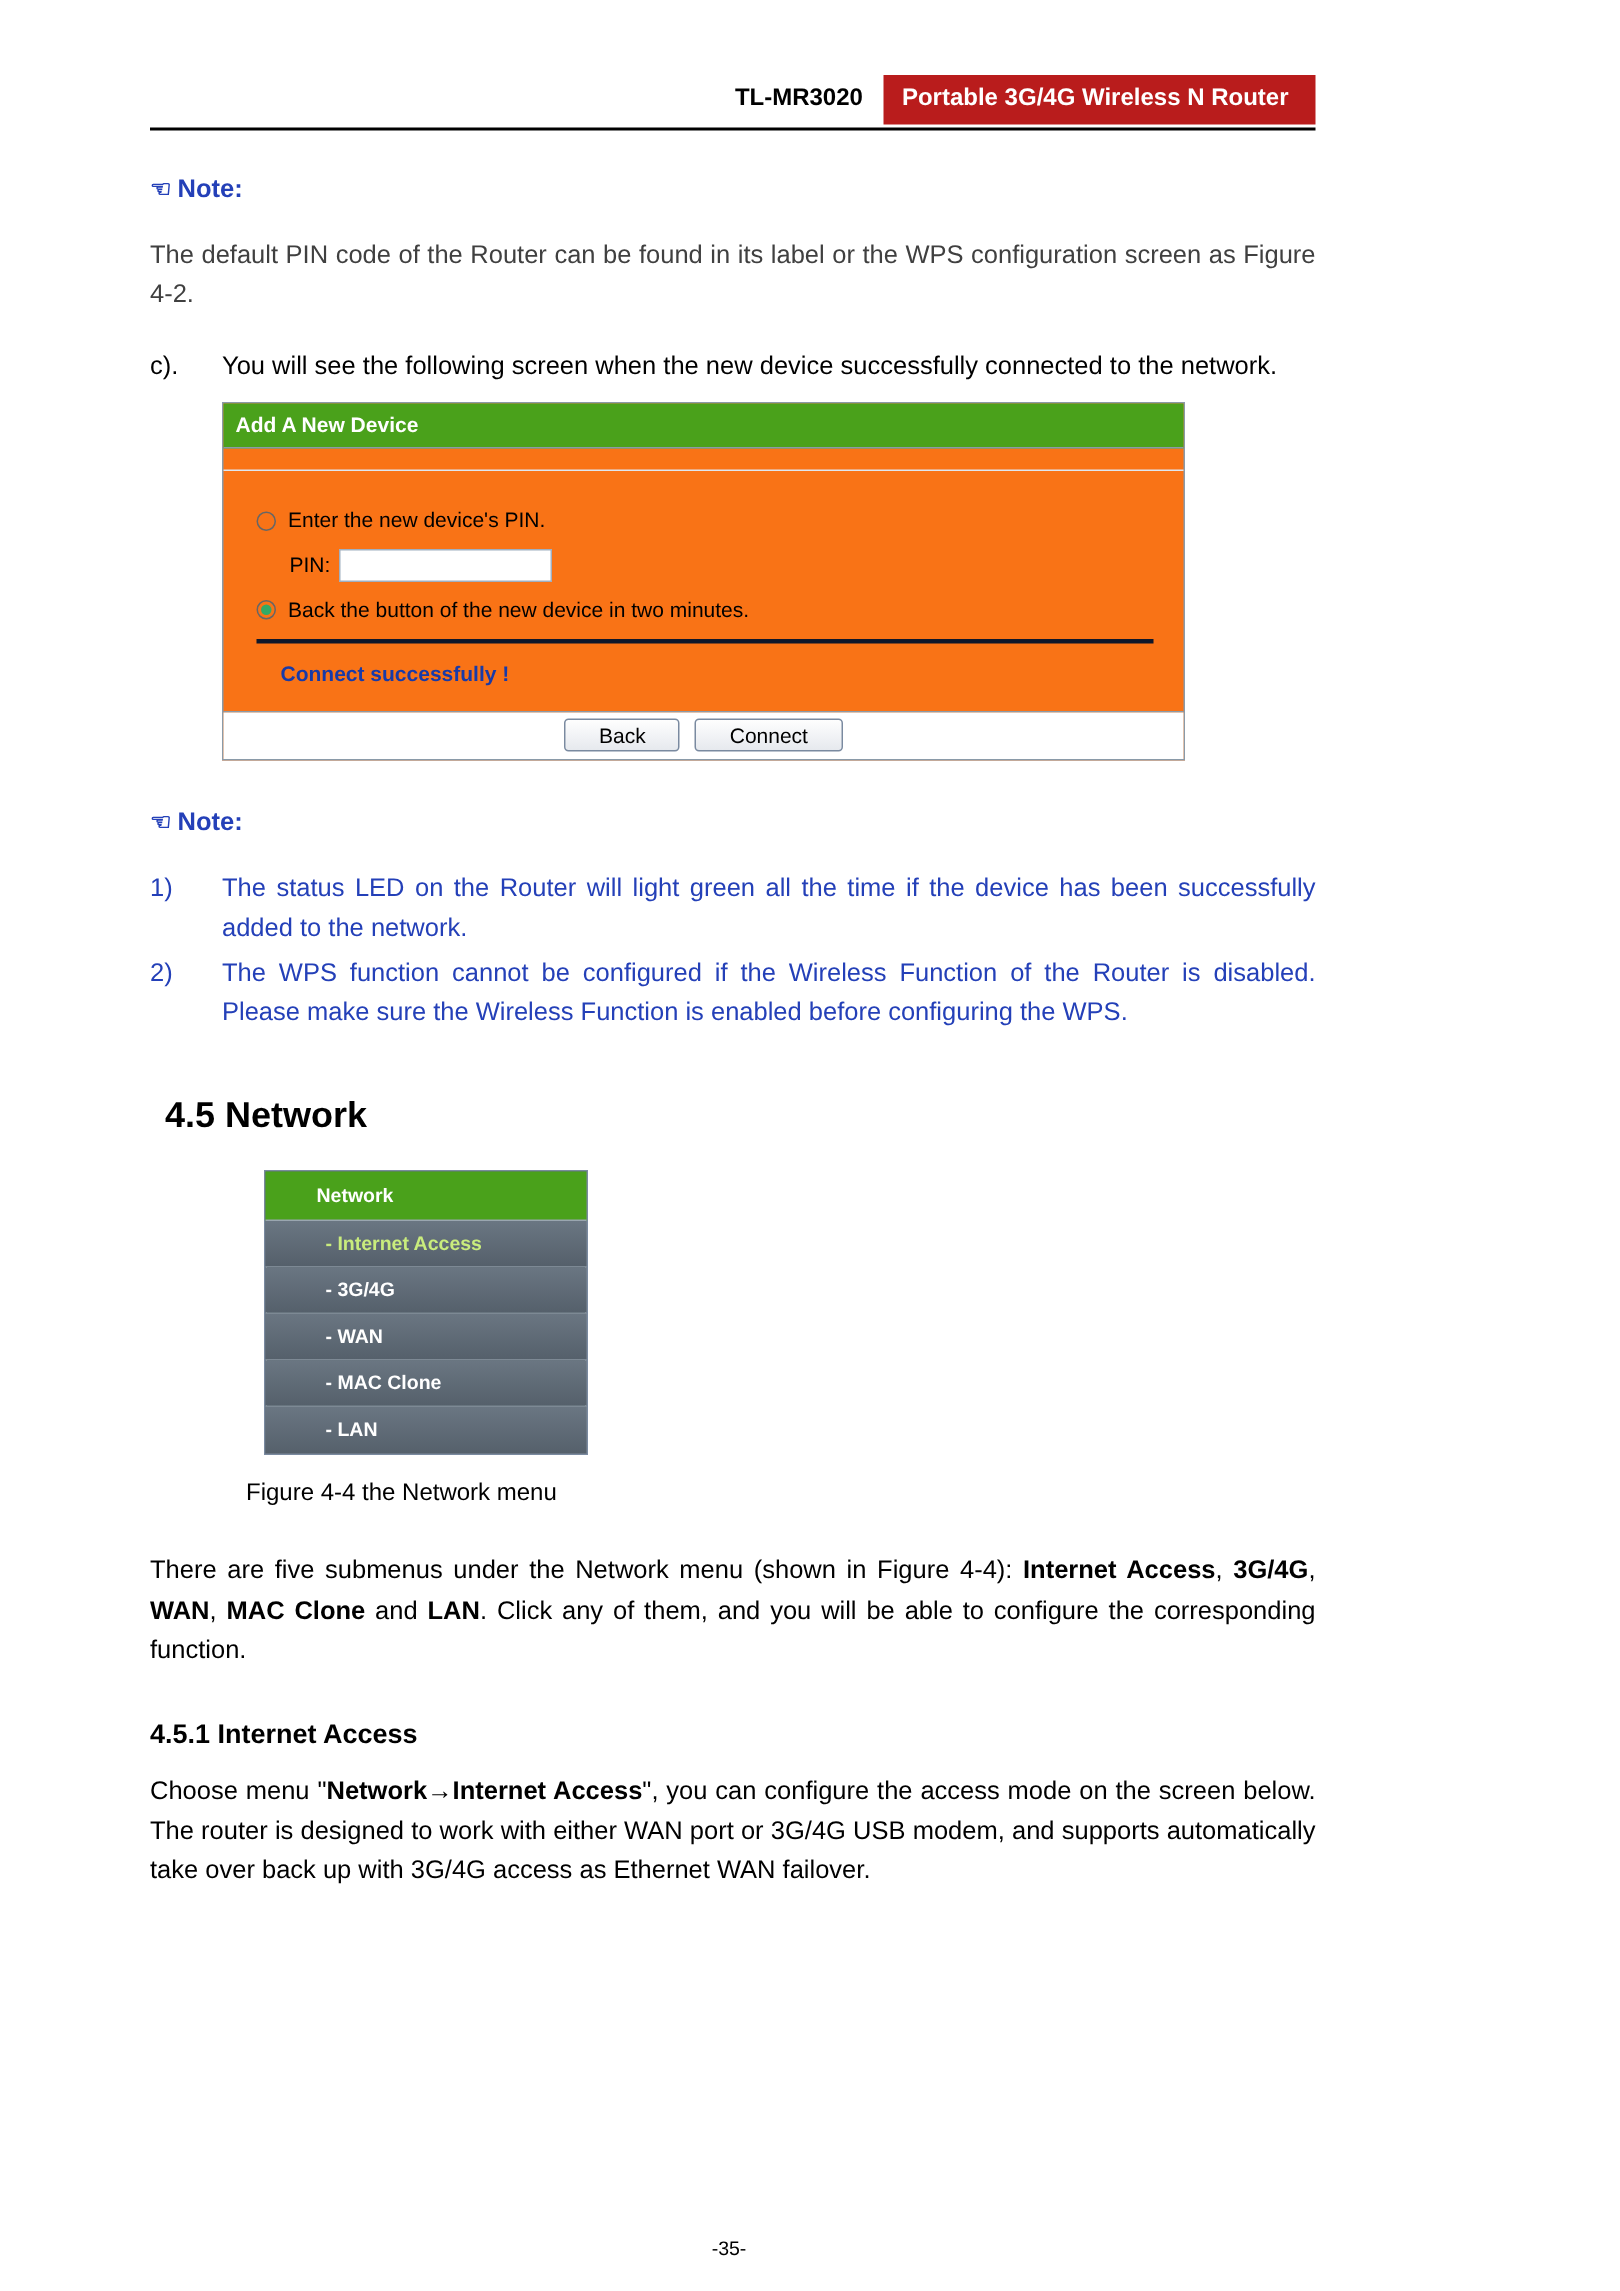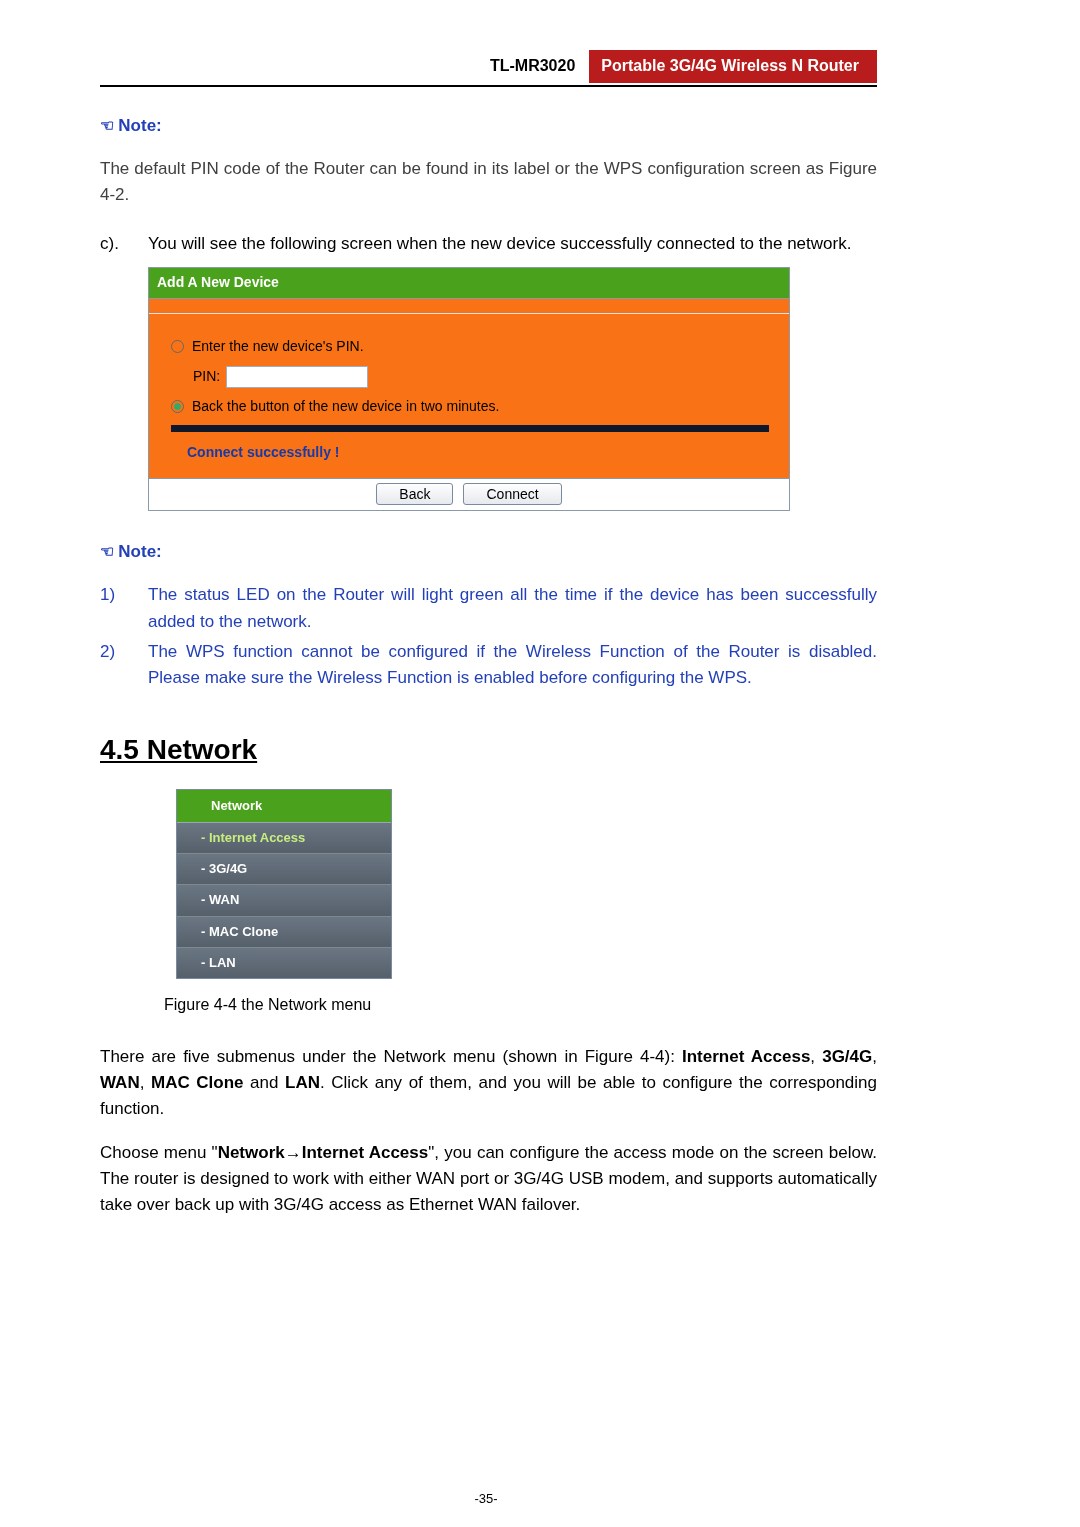--- a/index.html
+++ b/index.html
@@ -101,21 +101,21 @@
     border: 1px solid #a0afc0;
     height: 20px;
     width: 140px;
     margin-left: 6px;
     background: #fff;
   }
   .success-row {
     color: #183aa8;
     font-weight: bold;
     padding: 10px 0 6px 16px;
-    border-top: 7px solid #0f172a;
+    border-top: 3px solid #0f172a;
     margin-top: 8px;
   }
   .device-footer {
     display: flex;
     justify-content: center;
     gap: 10px;
     padding: 4px 0 5px;
     background: #fff;
   }
   .btn {
@@ -128,24 +128,23 @@
   }
 
   .note-list {
     margin: 12px 0 0 0;
   }
   .nl-row { display: flex; margin-top: 4px; }
   .nl-row .num { width: 48px; flex: 0 0 48px; color: #2440b8; }
   .nl-row .txt { flex: 1; color: #2440b8; text-align: justify; }
 
   h2.section {
-    font-size: 28px;
-    margin: 36px 0 18px 0;
-    font-weight: bold;
-    text-decoration: underline;
+    font-size: 24px;
+    margin: 36px 0 18px 10px;
+    font-weight: bold;
   }
   h3.subsection {
     font-size: 18px;
     font-weight: bold;
     margin: 30px 0 8px 0;
   }
   .network-menu {
     margin: 0 0 0 76px;
     width: 214px;
     border: 1px solid #7a8aa0;
@@ -156,21 +155,21 @@
   .nm-header {
     background: #4aa11b;
     color: #fff;
     font-weight: bold;
     padding: 6px 0 6px 34px;
     border-bottom: 1px solid #9aa6b0;
   }
   .nm-item {
     color: #fff;
     font-weight: bold;
-    padding: 5px 0 5px 24px;
+    padding: 5px 0 5px 40px;
     border-bottom: 1px solid #7d8994;
     background: linear-gradient(#6a7682,#55606b);
   }
   .nm-item.active { color: #c9ec7d; }
   .nm-item:last-child { border-bottom: none; }
   .fig-caption {
     margin: 14px 0 0 64px;
     font-size: 16px;
   }
   .body-para {
@@ -256,19 +255,20 @@
     <div class="nm-item">- MAC Clone</div>
     <div class="nm-item">- LAN</div>
   </div>
 
   <div class="fig-caption">Figure 4-4    the Network menu</div>
 
   <p class="body-para">
     <span>There are five submenus under the Network menu (shown in </span><span>Figure 4-4</span><span>): </span><b>Internet Access</b><span>, </span><b>3G/4G</b><span>, </span><b>WAN</b><span>, </span><b>MAC Clone</b><span> and </span><b>LAN</b><span>. Click any of them, and you will be able to configure the corresponding function.</span>
   </p>
 
+  <h3 class="subsection">4.5.1    Internet Access</h3>
 
   <p class="body-para" style="margin-top:10px;">
     <span>Choose menu "</span><b>Network</b><span>→</span><b>Internet Access</b><span>", you can configure the access mode on the screen below. The router is designed to work with either WAN port or 3G/4G USB modem, and supports automatically take over back up with 3G/4G access as Ethernet WAN failover.</span>
   </p>
 
   <div class="page-number">-35-</div>
 </div>
 
 </body></html>

